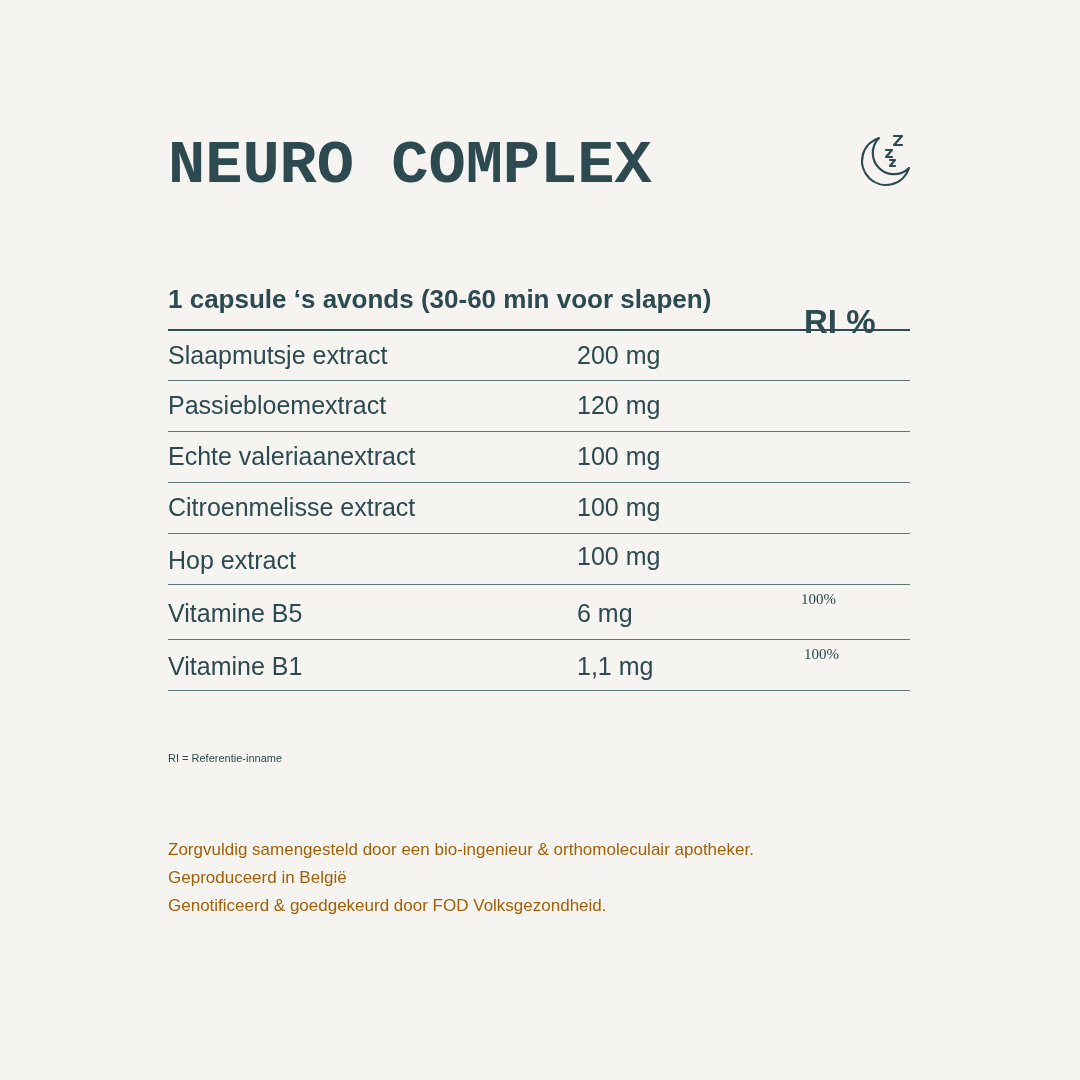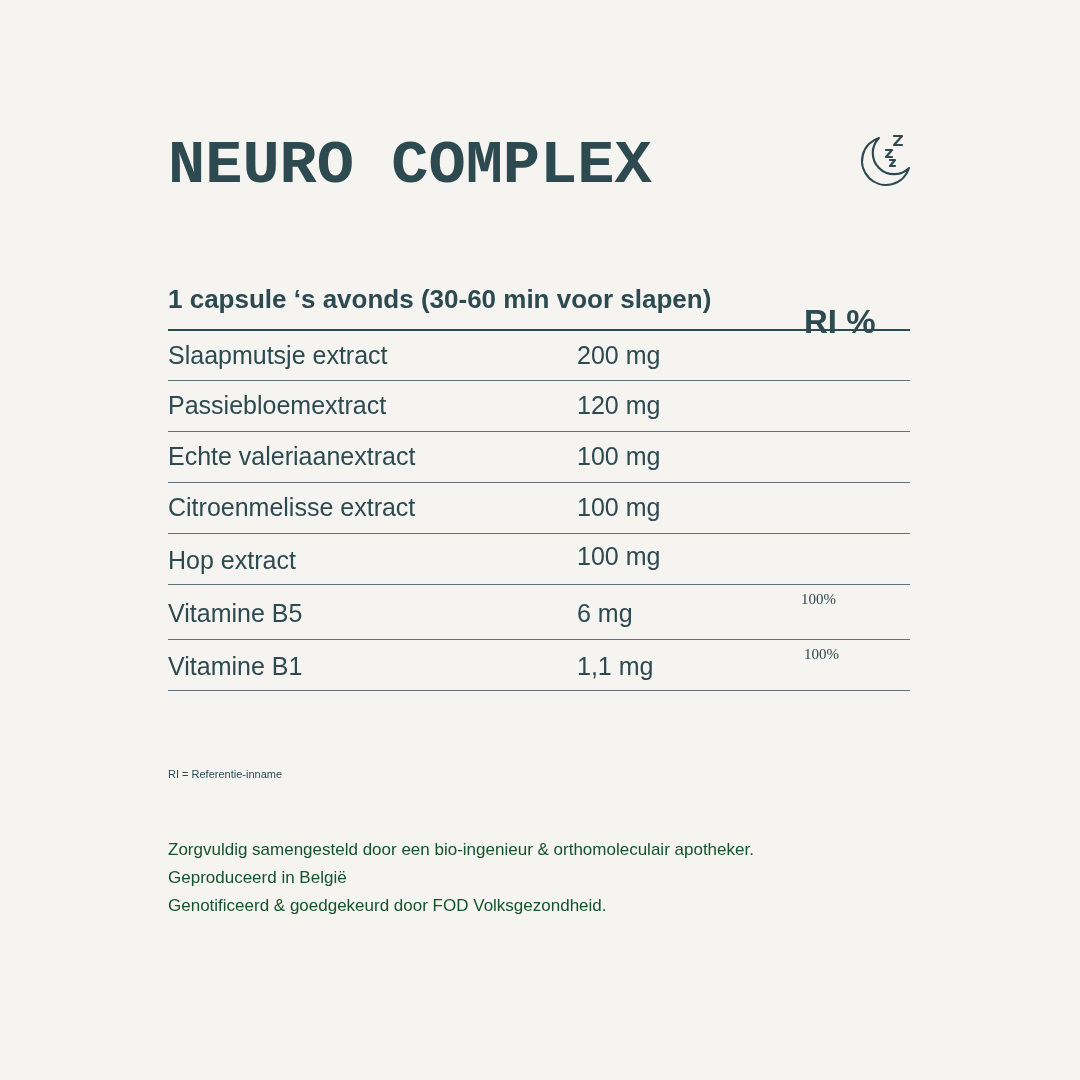--- a/index.html
+++ b/index.html
@@ -23,22 +23,22 @@
     font-weight: bold; font-size: 26px; color: #2d4a50;
   }
   .hdr .dose { position: absolute; left: 0; top: 0; }
   .hdr .ri { position: absolute; left: 636px; top: 19px; font-size: 33px; }
   .hdr-line { position: absolute; left: 168px; top: 329px; width: 742px; height: 2px; background: #2d4a50; }
   .table { position: absolute; left: 168px; top: 331px; width: 742px; }
   .row { position: relative; height: 50px; border-bottom: 1.5px solid #5f7478; }
   .row .name { position: absolute; left: 0; top: 10px; font-size: 25px; }
   .row .amt { position: absolute; left: 409px; top: 10px; font-size: 25px; }
   .row .ri { position: absolute; left: 633px; top: 6px; font-size: 15px; font-family: Liberation Serif, serif; }
-  .footnote { position: absolute; left: 168px; top: 752px; font-size: 11px; color: #2d4a50; margin-top: 16px; }
-  .credits { position: absolute; left: 168px; top: 836px; font-size: 17px; line-height: 28px; color: #14532d; }
+  .footnote { position: absolute; left: 168px; top: 752px; font-size: 11px; color: #2d4a50; }
+  .credits { position: absolute; left: 168px; top: 836px; font-size: 17px; line-height: 28px; color: #a16207; }
 </style>
 </head>
 <body>
 
 <h1 class="title">NEURO COMPLEX</h1>
 
 <svg class="moon-icon" viewBox="0 0 62 62" fill="none" stroke="#2d4a50" stroke-width="2.2" stroke-linecap="round" stroke-linejoin="round">
   <path d="M27 8 A24 24 0 1 0 57 38 A20 20 0 0 1 27 8 Z"></path>
   <path d="M42 6 h8 l-8 9 h8"></path>
   <path d="M34 20 h6 l-6 7 h6"></path>

